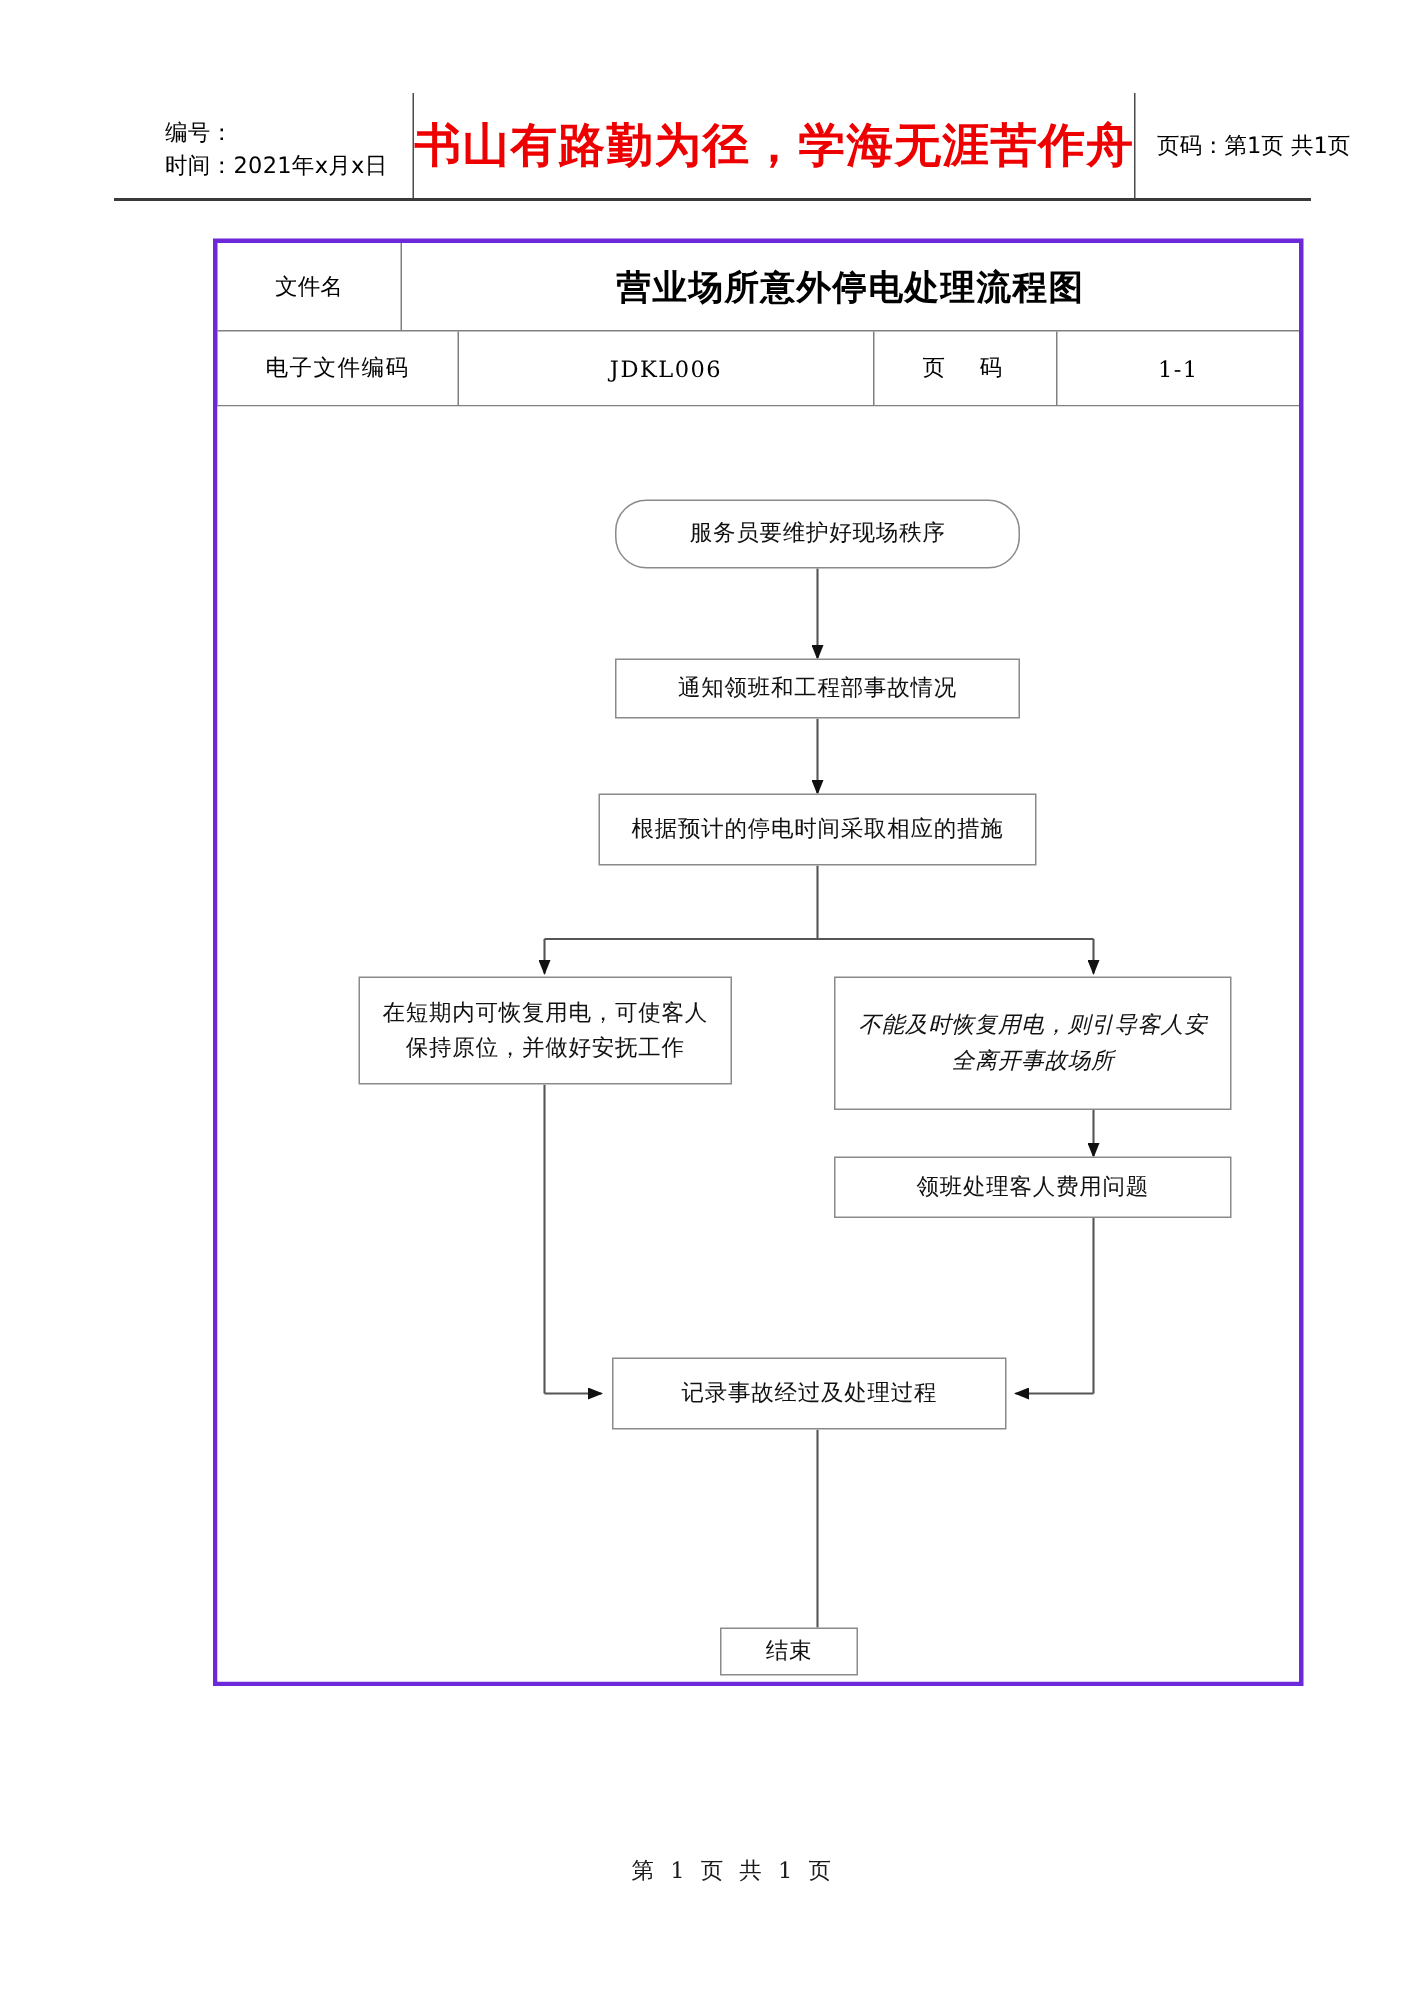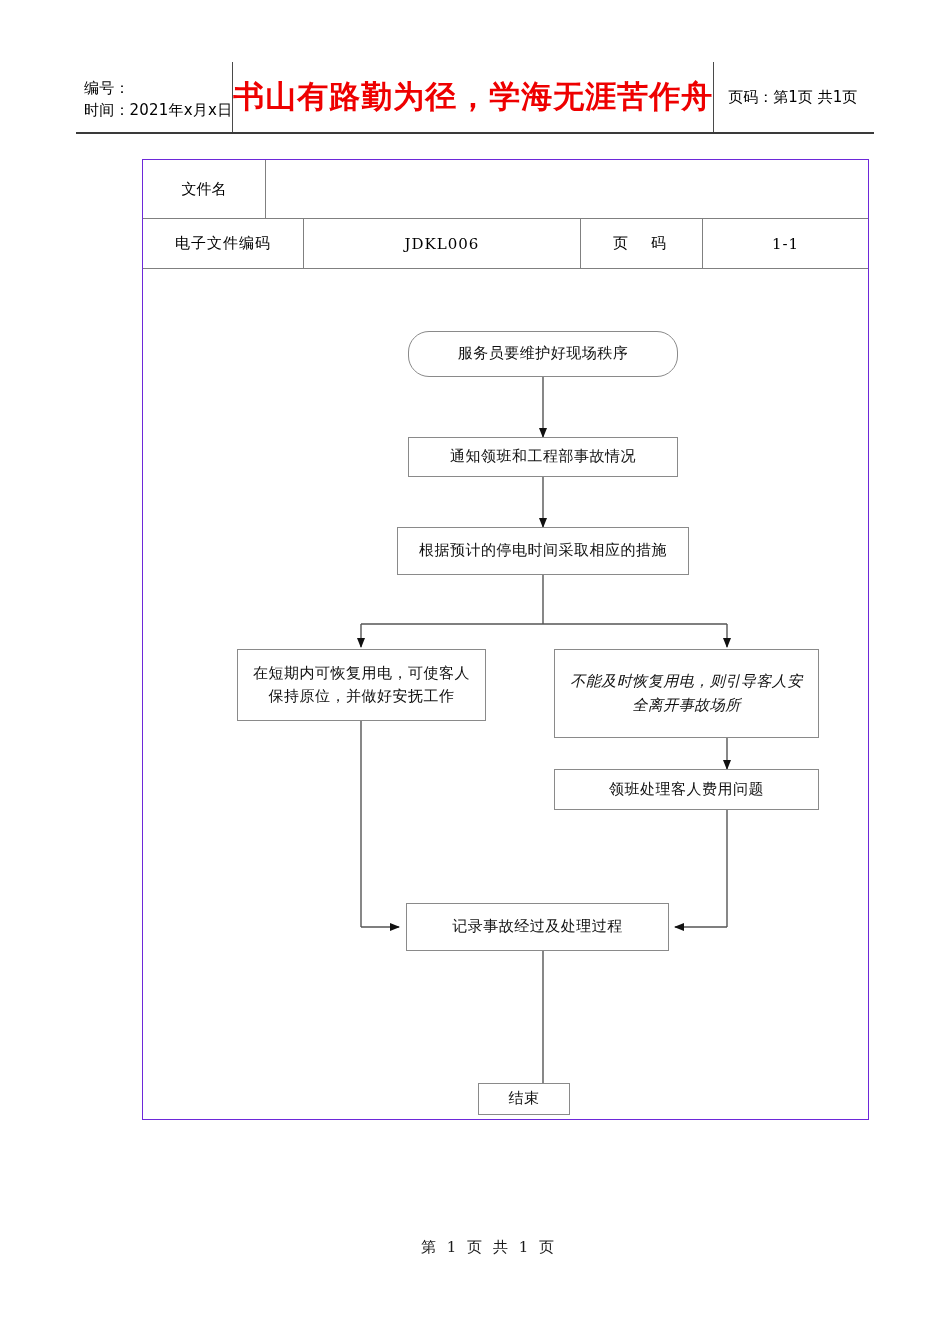--- a/index.html
+++ b/index.html
@@ -25,24 +25,25 @@
     height: 72px;
     border-bottom: 2px solid #3a3a3a;
     box-sizing: border-box;
     display: flex;
     align-items: stretch;
   }
   .hdr-cell-left {
     width: 205px;
     box-sizing: border-box;
     border-right: 1px solid #4a4a4a;
-    padding: 6px 0 0 8px;
+    padding: 6px 17px 0 8px;
     display: flex;
     flex-direction: column;
     justify-content: center;
+    margin-left: 26px;
   }
   .hdr-line {
     font-size: 15px;
     line-height: 1.45;
     letter-spacing: 0.2px;
     white-space: nowrap;
   }
   .hdr-cell-mid {
     flex: 1;
     box-sizing: border-box;
@@ -70,21 +71,21 @@
     font-size: 15px;
     white-space: nowrap;
   }
 
   
   .doc-table {
     position: absolute;
     left: 142px;
     top: 159px;
     width: 727px;
-    border: 1px solid #6d28d9;
+    border: 3px solid #6d28d9;
     box-sizing: border-box;
     border-collapse: collapse;
   }
   .doc-row {
     display: flex;
     box-sizing: border-box;
   }
   .doc-row.title-row { height: 59px; border-bottom: 1px solid #808080; }
   .doc-row.code-row  { height: 50px; border-bottom: 1px solid #808080; }
 
@@ -167,20 +168,21 @@
   </div>
   <div class="hdr-cell-right">
     <div class="hdr-pages">页码：第1页 共1页</div>
   </div>
 </div>
 
 <div class="doc-table">
 
   <div class="doc-row title-row">
     <div class="cell div-r c-filename-label">文件名</div>
+    <div class="cell c-doctitle">营业场所意外停电处理流程图</div>
   </div>
 
   <div class="doc-row code-row">
     <div class="cell div-r c-code-label">电子文件编码</div>
     <div class="cell div-r c-code-value">JDKL006</div>
     <div class="cell div-r c-page-label">页　码</div>
     <div class="cell c-page-value">1-1</div>
   </div>
 
   <div class="doc-body">

